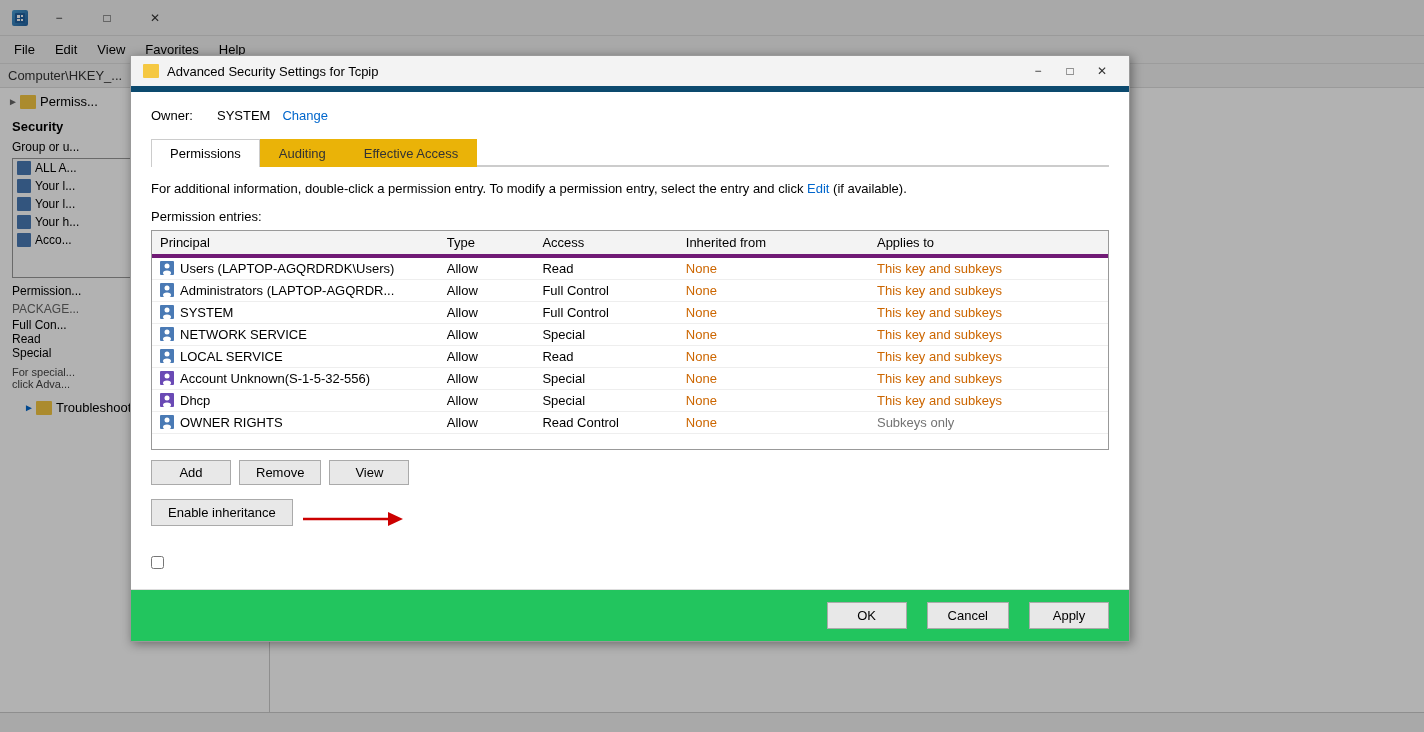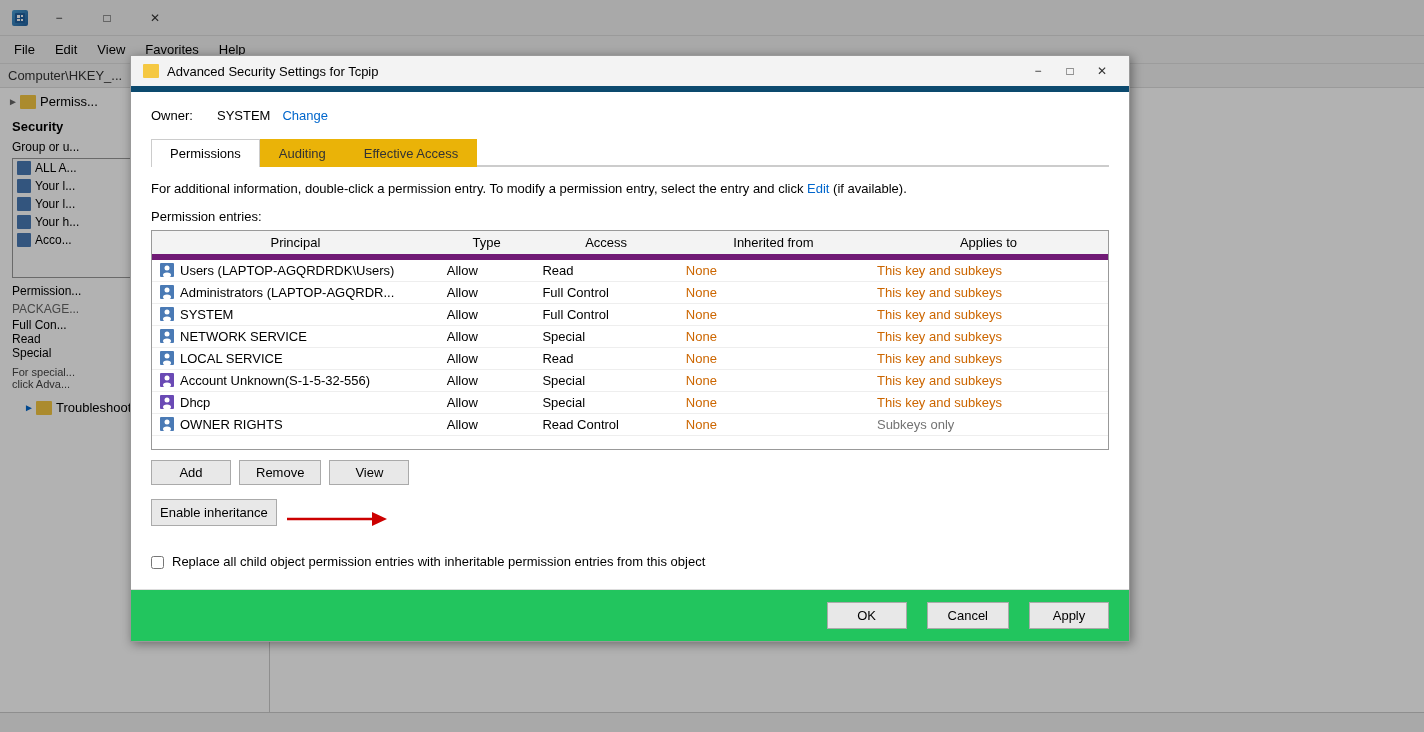--- a/index.html
+++ b/index.html
@@ -310,24 +310,24 @@
       position: relative;
     }
 
     .perm-table {
       width: 100%;
       border-collapse: collapse;
       font-size: 13px;
     }
 
     .perm-table th {
-      text-align: center;
+      text-align: left;
       padding: 4px 8px;
       background: #f3f3f3;
-      border-bottom: 6px solid #701a75;
+      border-bottom: 4px solid #701a75;
       font-weight: normal;
       color: #000;
       position: sticky;
       top: 0;
       z-index: 1;
     }
 
     .perm-table td {
       padding: 3px 8px;
       border-bottom: 1px solid #eee;
@@ -365,21 +365,21 @@
       background: #e8e8e8;
       border: 1px solid #aaa;
       cursor: pointer;
       font-size: 13px;
       min-width: 80px;
       text-align: center;
     }
 
     
     .enable-inheritance-btn {
-      padding: 5px 8px;
+      padding: 5px 16px;
       background: #e8e8e8;
       border: 1px solid #aaa;
       cursor: pointer;
       font-size: 13px;
       margin-bottom: 14px;
       display: inline-block;
     }
 
     
     .arrow-container {
@@ -742,21 +742,20 @@
       <button class="enable-inheritance-btn">Enable inheritance</button>
 
       <svg class="arrow-svg" width="120" height="28" viewBox="0 0 120 28">
         <line x1="10" y1="14" x2="95" y2="14" stroke="#cc0000" stroke-width="2.5"></line>
         <polygon points="95,7 110,14 95,21" fill="#cc0000"></polygon>
       </svg>
     </div>
 
     <div class="checkbox-row">
       <input type="checkbox" id="replace-cb" style="">
-      <label for="replace-cb">Replace all child object permission entries with inheritable permission entries from this object</label>
     </div>
 
   </div>
 
   <div class="dialog-footer">
     <button class="footer-btn primary">OK</button>
     <button class="footer-btn">Cancel</button>
     <button class="footer-btn">Apply</button>
   </div>
 

